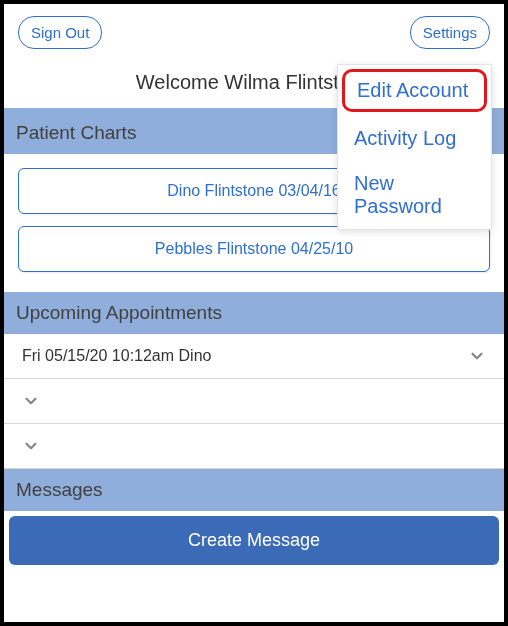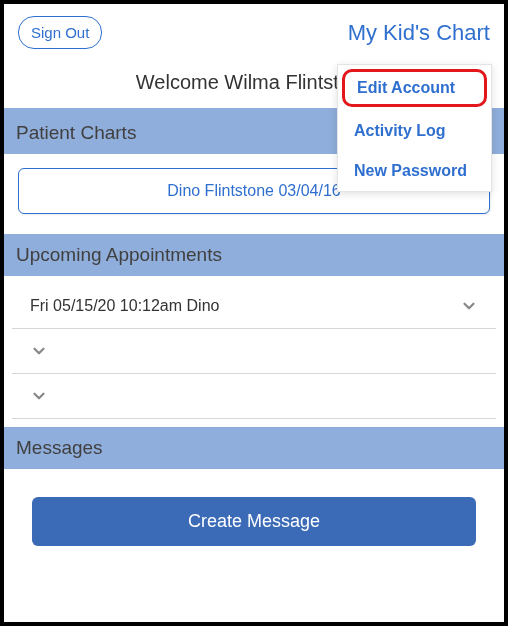--- a/index.html
+++ b/index.html
@@ -55,38 +55,38 @@
       color: #2f6fcf;
       background: #fff;
       text-align: center;
       padding: 13px 0;
       font-size: 16px;
       margin-bottom: 12px;
       cursor: pointer;
       box-shadow: 1px 1px 2px rgba(0,0,0,0.08);
     }
     .appts {
-      padding: 8px;
+      padding: 0;
     }
     .appt-row {
       display: flex;
       align-items: center;
       justify-content: space-between;
       border-bottom: 1px solid #d7d7d7;
       padding: 13px 18px;
       font-size: 16px;
       color: #333;
       cursor: pointer;
       background: #fff;
     }
     .chevron {
       color: #888;
     }
     .chevron svg { display: block; }
-    .messages-area { padding: 28px; }
+    .messages-area { padding: 5px; }
     .primary-btn {
       display: block;
       width: 100%;
       background: #3b6ab7;
       color: #fff;
       font-size: 18px;
       padding: 14px 0;
       border: none;
       border-radius: 6px;
       text-align: center;
@@ -98,54 +98,54 @@
       right: 12px;
       width: 155px;
       background: #fff;
       border: 1px solid #e4e4e4;
       box-shadow: 0 2px 8px rgba(0,0,0,0.12);
       z-index: 10;
     }
     .dropdown-item {
       color: #2f6fcf;
       padding: 11px 16px;
-      font-size: 16px;
+      font-size: 20px;
       cursor: pointer;
       border-radius: 6px;
-      font-weight: bold;
     }
     .highlight-ring {
       border: 3px solid #e3161b;
       border-radius: 10px;
       margin: 4px;
       padding: 7px 12px;
     }
     .spacer-top { height: 4px; background: #90aedb; }
   </style>
 </head>
 <body>
 
 <div class="header">
   <button class="btn-outline">Sign Out</button>
-  <div class="app-title">My Kid's Chart</div>
+  <button class="btn-outline">Settings</button>
 </div>
 
 <div class="dropdown">
   <div class="dropdown-item highlight-ring">Edit Account</div>
   <div class="dropdown-item">Activity Log</div>
   <div class="dropdown-item">New Password</div>
 </div>
 
 <div class="welcome">Welcome Wilma Flintstone</div>
 
 <div class="spacer-top"></div>
 <div class="section-title">Patient Charts</div>
 
 <div class="patients">
   <div class="patient-item">Dino Flintstone 03/04/16</div>
+  <div class="patient-item">Pebbles Flintstone 04/25/10</div>
 </div>
 
 <div class="section-title">Upcoming Appointments</div>
 
 <div class="appts">
   <div class="appt-row">
     <span>Fri 05/15/20 10:12am Dino</span>
     <span class="chevron">
       <svg width="18" height="18" viewBox="0 0 24 24" fill="none" stroke="#888" stroke-width="3" stroke-linecap="round" stroke-linejoin="round">
           <polyline points="6 9 12 15 18 9"></polyline>

